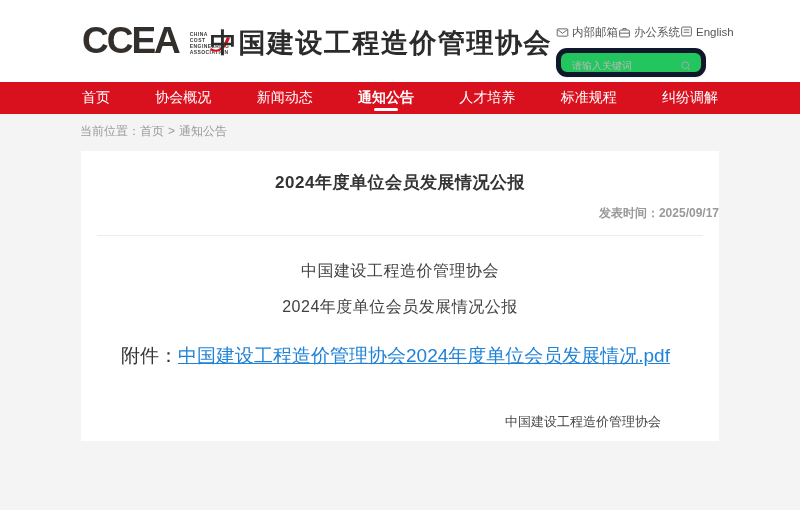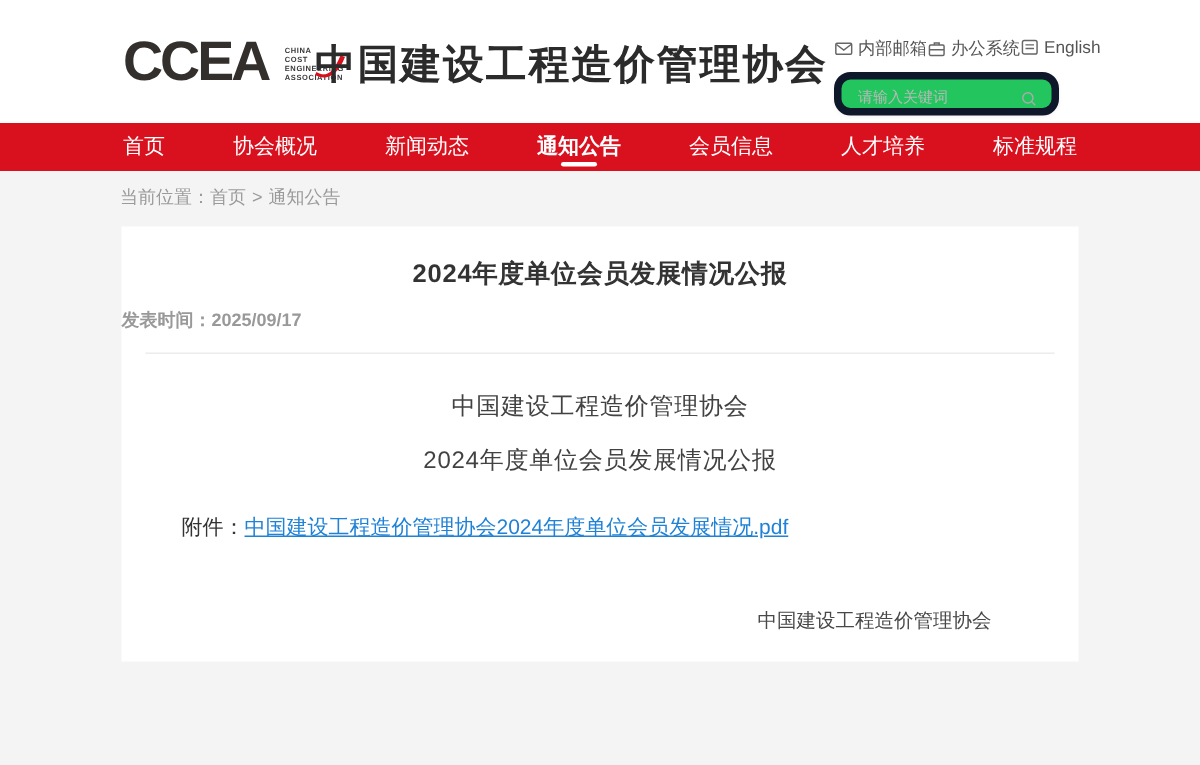--- a/index.html
+++ b/index.html
@@ -67,32 +67,32 @@
   .breadcrumb { width: 640px; margin: 9px auto 0; font-size: 12px; color: #9a9a9a; }
   .breadcrumb .crumb { cursor: pointer; }
   .breadcrumb .sep { margin: 0 4px; }
 
   
   .card {
     width: 638px; height: 354px; margin: 11px auto 16px;
     background: #ffffff; box-sizing: border-box;
   }
   .doc-title { padding-top: 20px; text-align: center; font-size: 17px; font-weight: bold; color: #333; letter-spacing: 0.5px; }
-  .doc-time { margin-top: 11px; text-align: left; font-size: 12px; color: #999; font-weight: bold; }
+  .doc-time { margin-top: 11px; text-align: right; font-size: 12px; color: #999; font-weight: bold; }
   .doc-divider { margin: 13px 16px 0; border-top: 1px solid #ececec; height: 0; }
 
   .art-h1 { margin-top: 25px; text-align: center; font-size: 16px; color: #424242; letter-spacing: 0.5px; }
   .art-h2 { margin-top: 15px; text-align: center; font-size: 16px; color: #424242; letter-spacing: 0.5px; }
 
   .art-p {
     margin: 21px 16px 0; font-size: 13.5px; color: #565656;
     line-height: 23px; text-indent: 2em; text-align: justify;
   }
 
-  .attachment { margin: 25px 16px 0 40px; font-size: 14px; color: #333; }
+  .attachment { margin: 25px 16px 0 40px; font-size: 19px; color: #333; }
   .attachment a { color: #1f82d6; text-decoration: underline; cursor: pointer; }
 
   .signature { margin: 44px 58px 0 auto; width: fit-content; text-align: center; font-size: 13px; color: #484848; }
 
   
   .watermark { position: absolute; left: 683px; top: 462px; display: flex; align-items: flex-start; gap: 4px; z-index: 10; }
   .wm-seal {
     width: 24px; height: 31px; box-sizing: border-box;
     border: 2px solid rgba(214,80,76,0.55);
     background: rgba(214,80,76,0.10);
@@ -167,23 +167,23 @@
 
     </div>
   </div>
 
   <div class="nav">
     <div class="nav-inner">
       <div class="nav-item">首页</div>
       <div class="nav-item">协会概况</div>
       <div class="nav-item">新闻动态</div>
       <div class="nav-item active">通知公告</div>
-      <div class="nav-item">会员信息</div>
       <div class="nav-item">人才培养</div>
       <div class="nav-item">标准规程</div>
+      <div class="nav-item">纠纷调解</div>
     </div>
   </div>
 
   <div class="breadcrumb">
     <span>当前位置：</span><span class="crumb">首页</span><span class="sep">&gt;</span><span class="crumb">通知公告</span>
   </div>
 
   <div class="card">
     <div class="doc-title">2024年度单位会员发展情况公报</div>
     <div class="doc-time">

